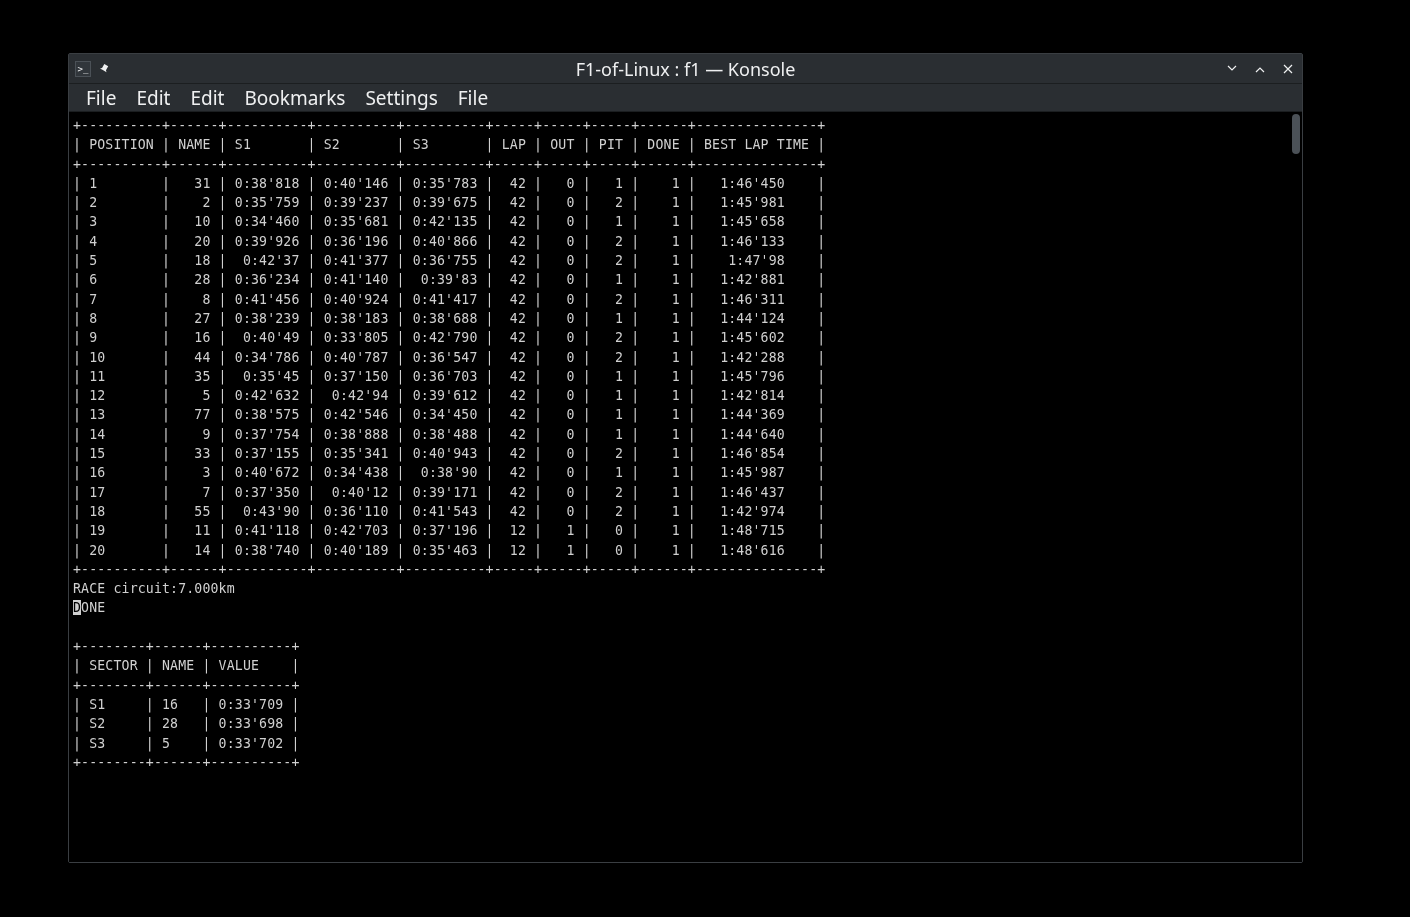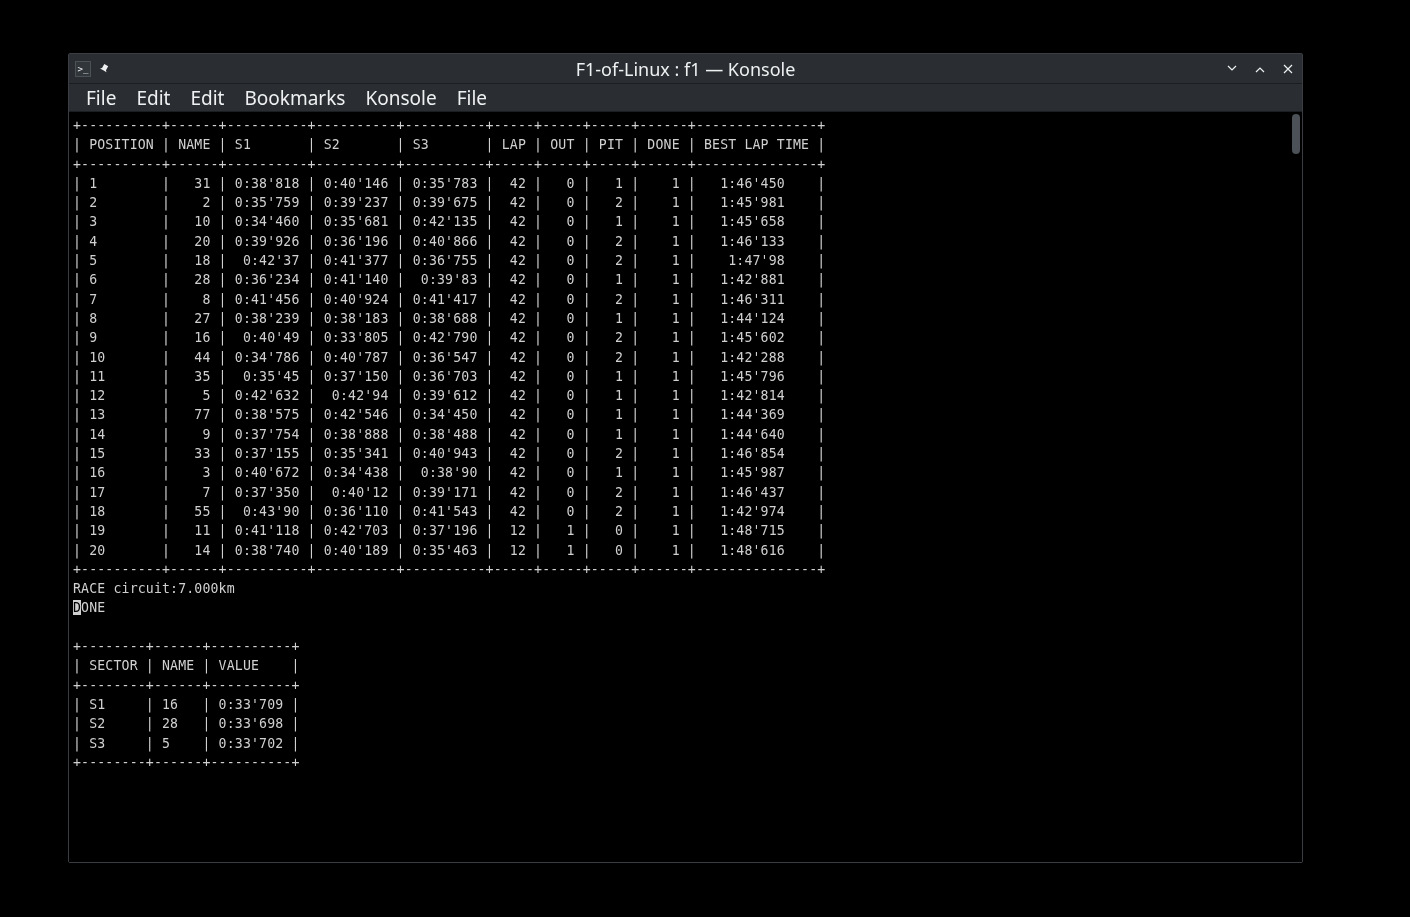--- a/index.html
+++ b/index.html
@@ -166,21 +166,21 @@
           </svg>
       </div>
     </div>
   </div>
 
   <div class="menubar">
     <div class="menu-item">File</div>
     <div class="menu-item">Edit</div>
     <div class="menu-item">Edit</div>
     <div class="menu-item">Bookmarks</div>
-    <div class="menu-item">Konsole</div>
+    <div class="menu-item">Settings</div>
     <div class="menu-item">File</div>
   </div>
 
   <div class="terminal">
     <div class="scrollbar"></div>
     <div class="term-content" id="term-content">+----------+------+----------+----------+----------+-----+-----+-----+------+---------------+
 | POSITION | NAME | S1       | S2       | S3       | LAP | OUT | PIT | DONE | BEST LAP TIME |
 +----------+------+----------+----------+----------+-----+-----+-----+------+---------------+
 | 1        |   31 | 0:38'818 | 0:40'146 | 0:35'783 |  42 |   0 |   1 |    1 |   1:46'450    |
 | 2        |    2 | 0:35'759 | 0:39'237 | 0:39'675 |  42 |   0 |   2 |    1 |   1:45'981    |

